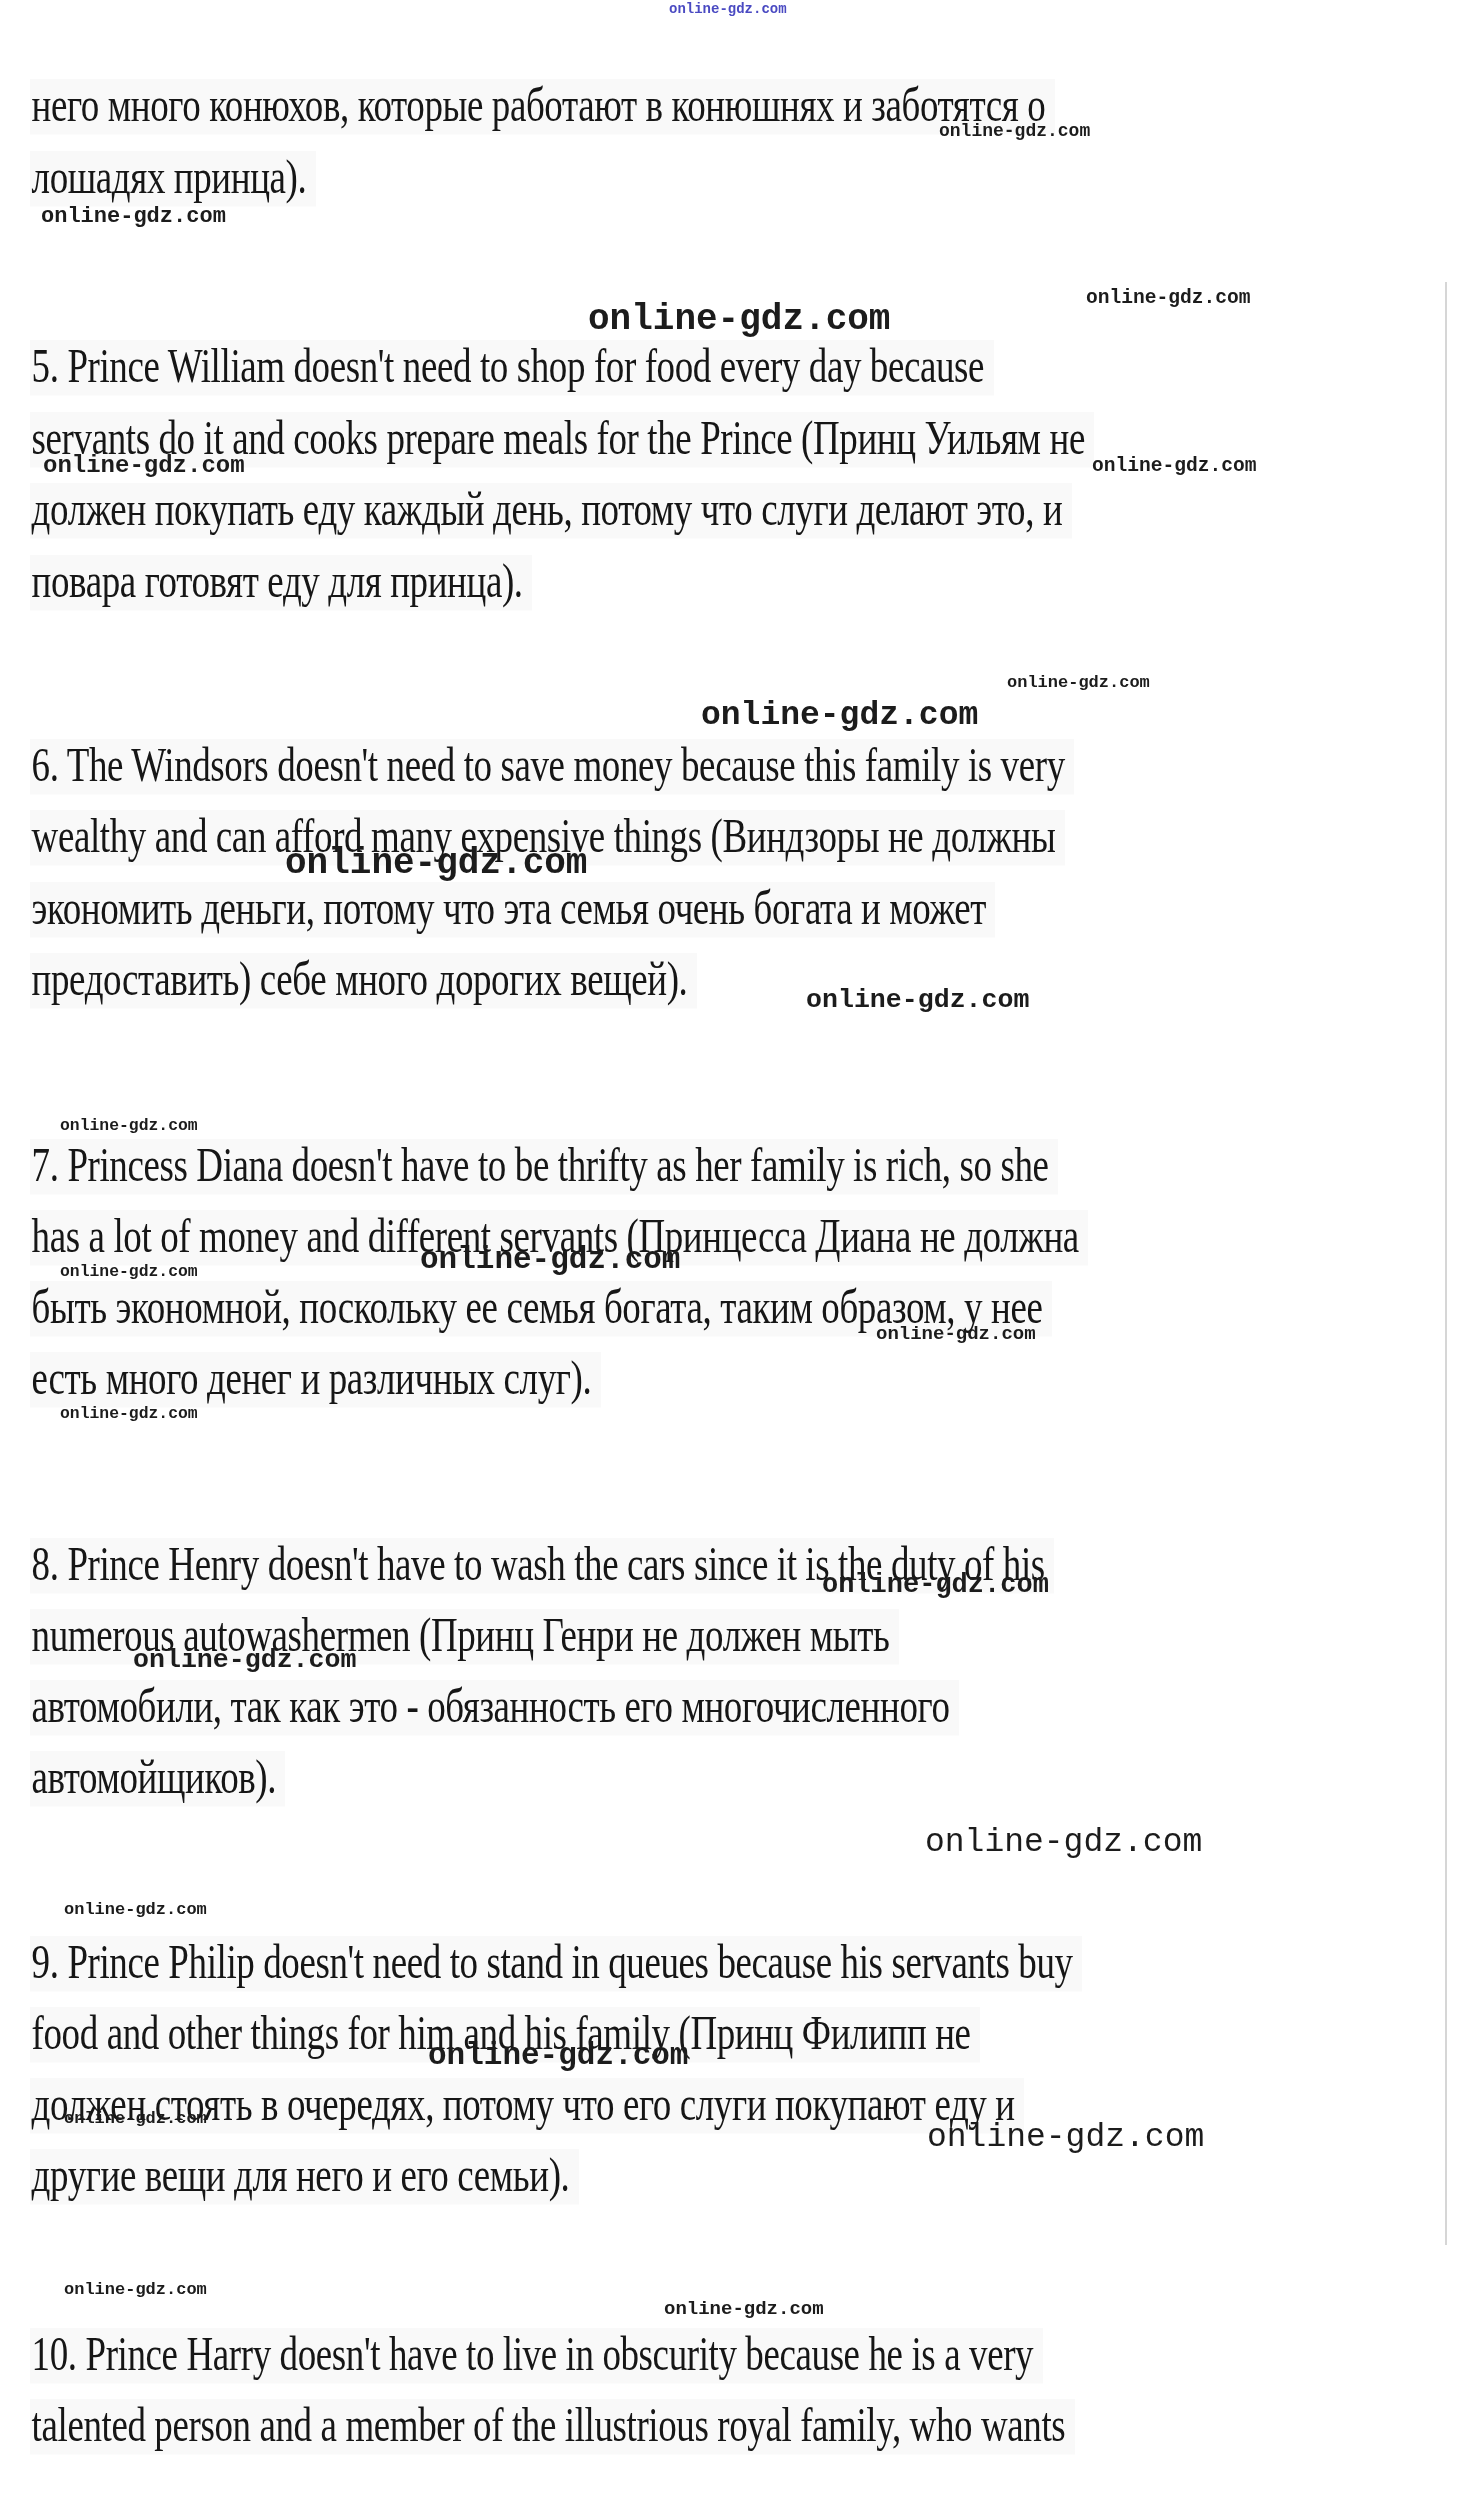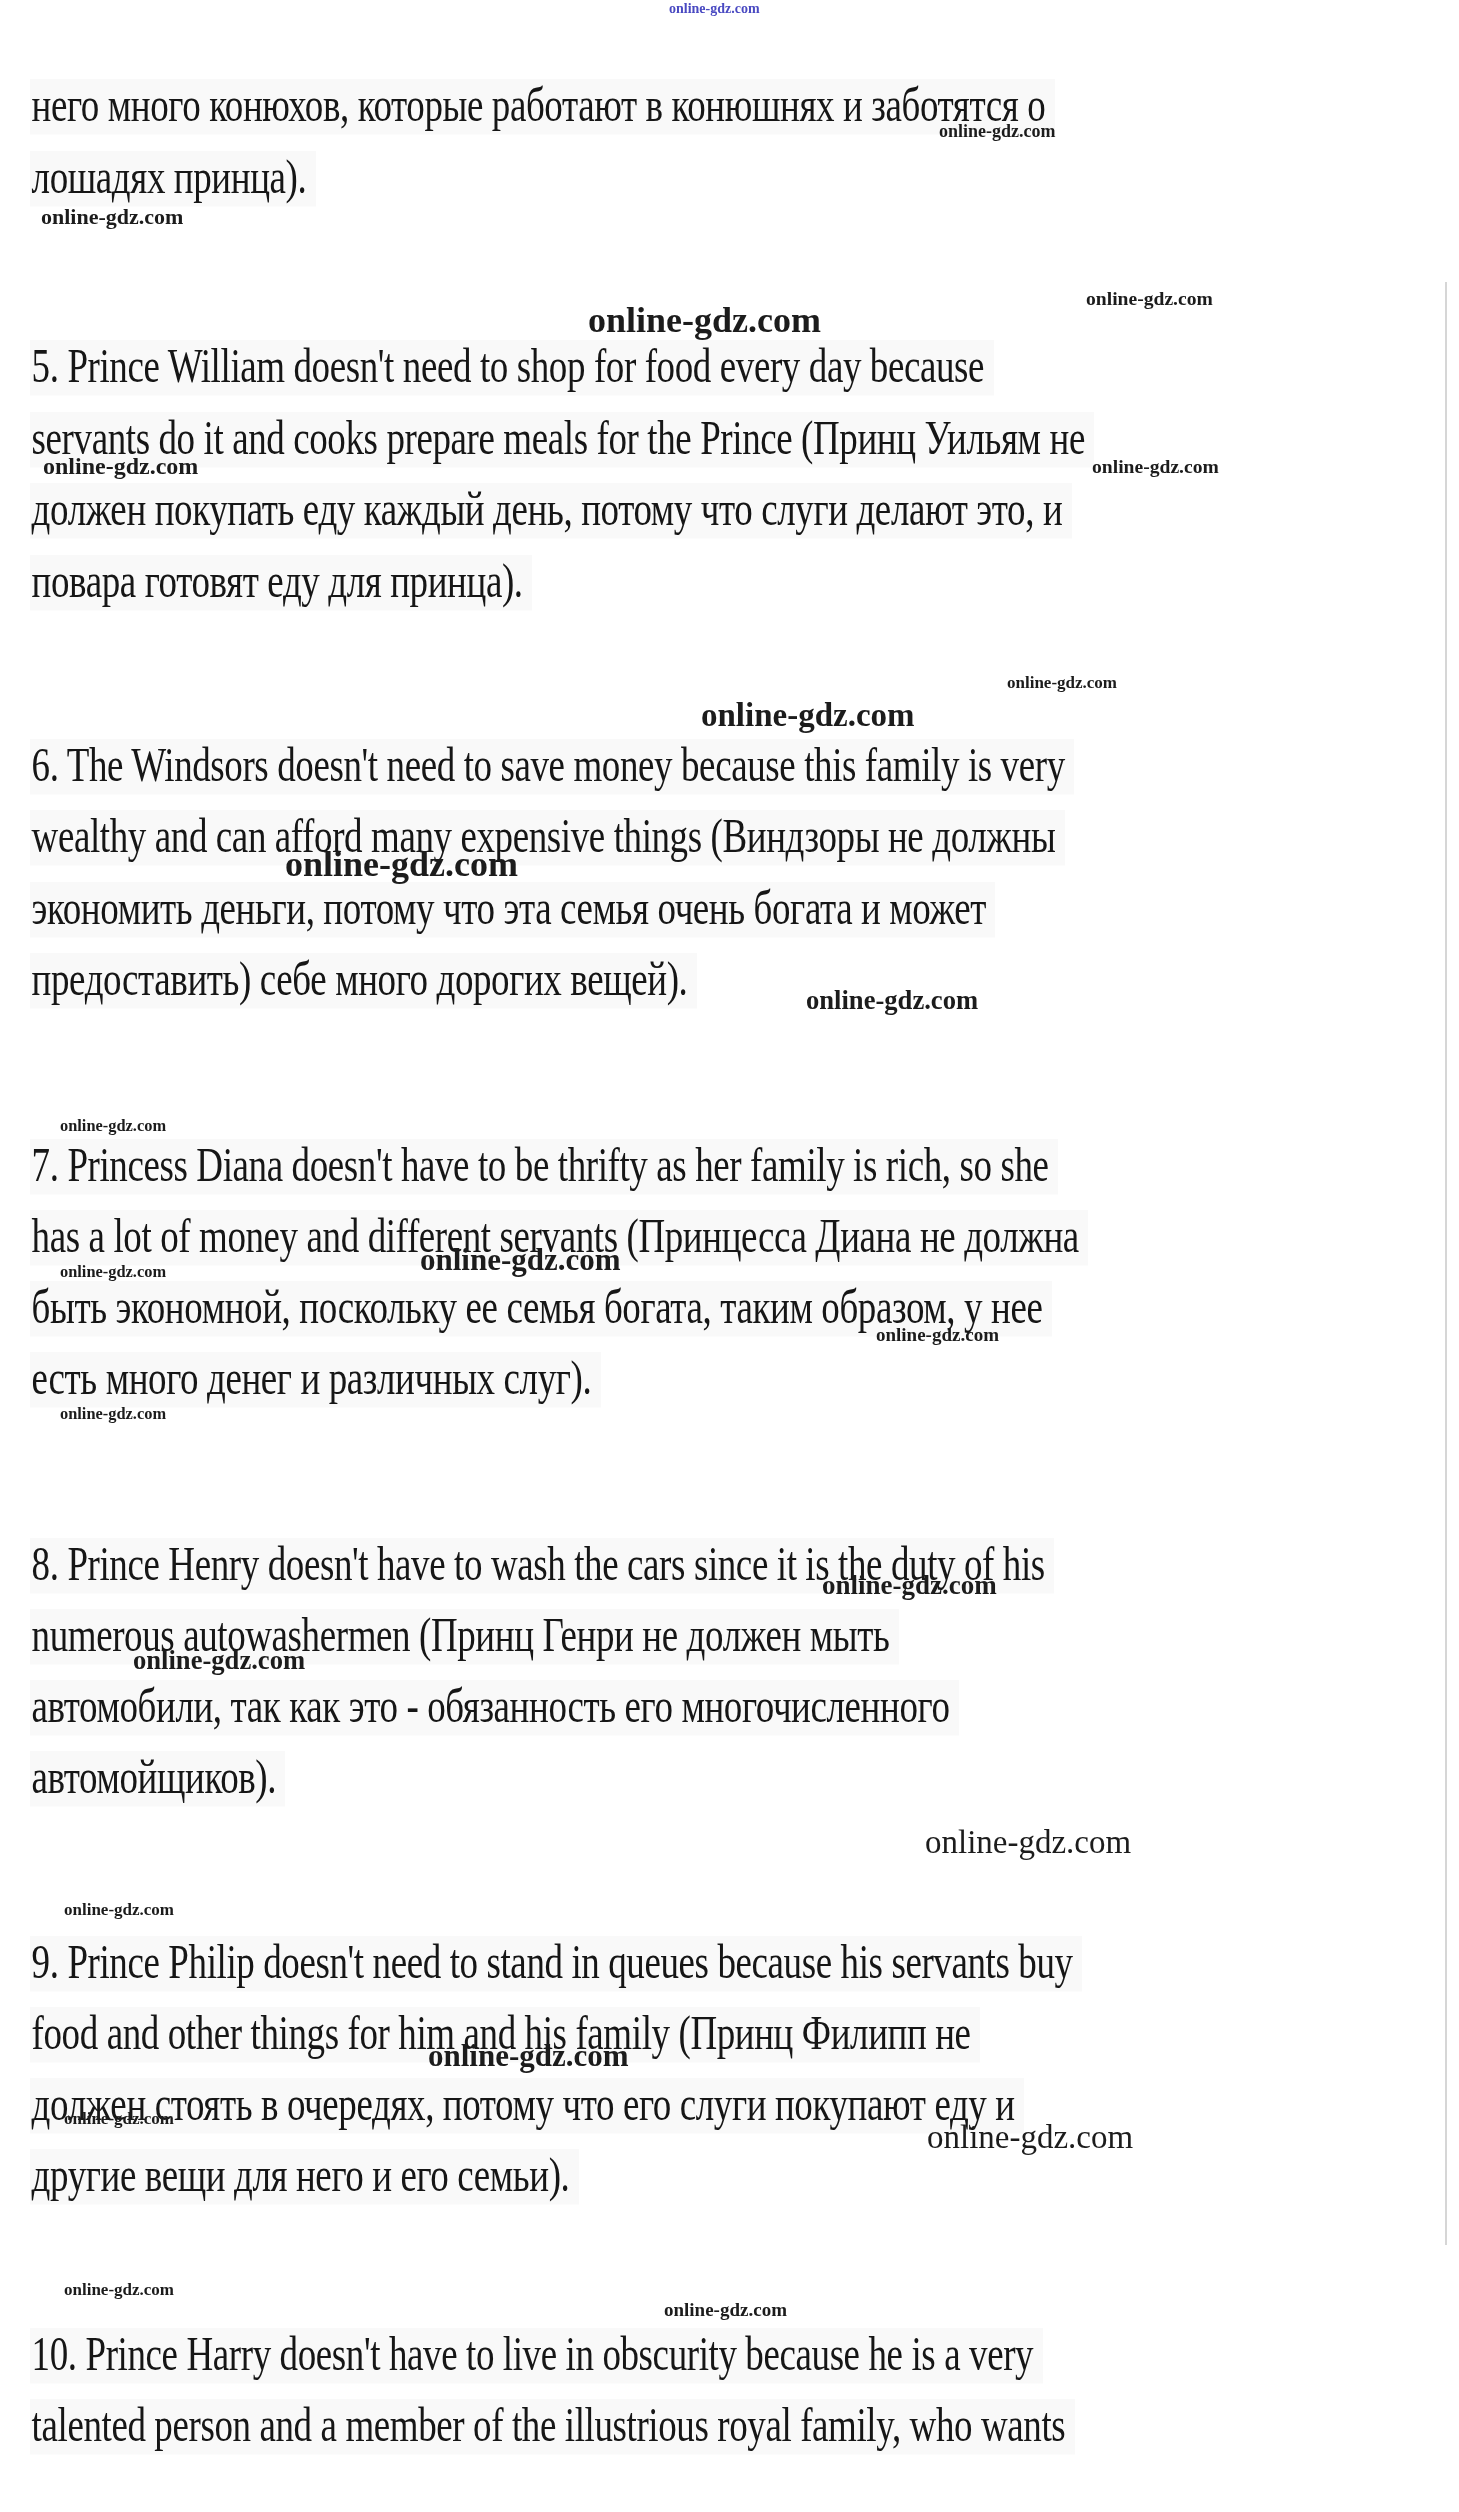--- a/index.html
+++ b/index.html
@@ -23,21 +23,21 @@
     color: #161616;
     white-space: nowrap;
     transform: scaleY(1.32);
     transform-origin: 0 0;
     letter-spacing: -0.4px;
     background: rgba(90, 90, 90, 0.04);
     padding: 0 9.4px 2.3px 1.6px;
   }
   .wm {
     position: absolute;
-    font-family: Liberation Serif, serif;
+    font-family: Liberation Mono, monospace;
     color: #1c1c1c;
     line-height: 1;
     white-space: nowrap;
   }
   .edge-line {
     position: absolute;
     width: 1.6px;
     background: #d6d6d6;
   }
 </style>

